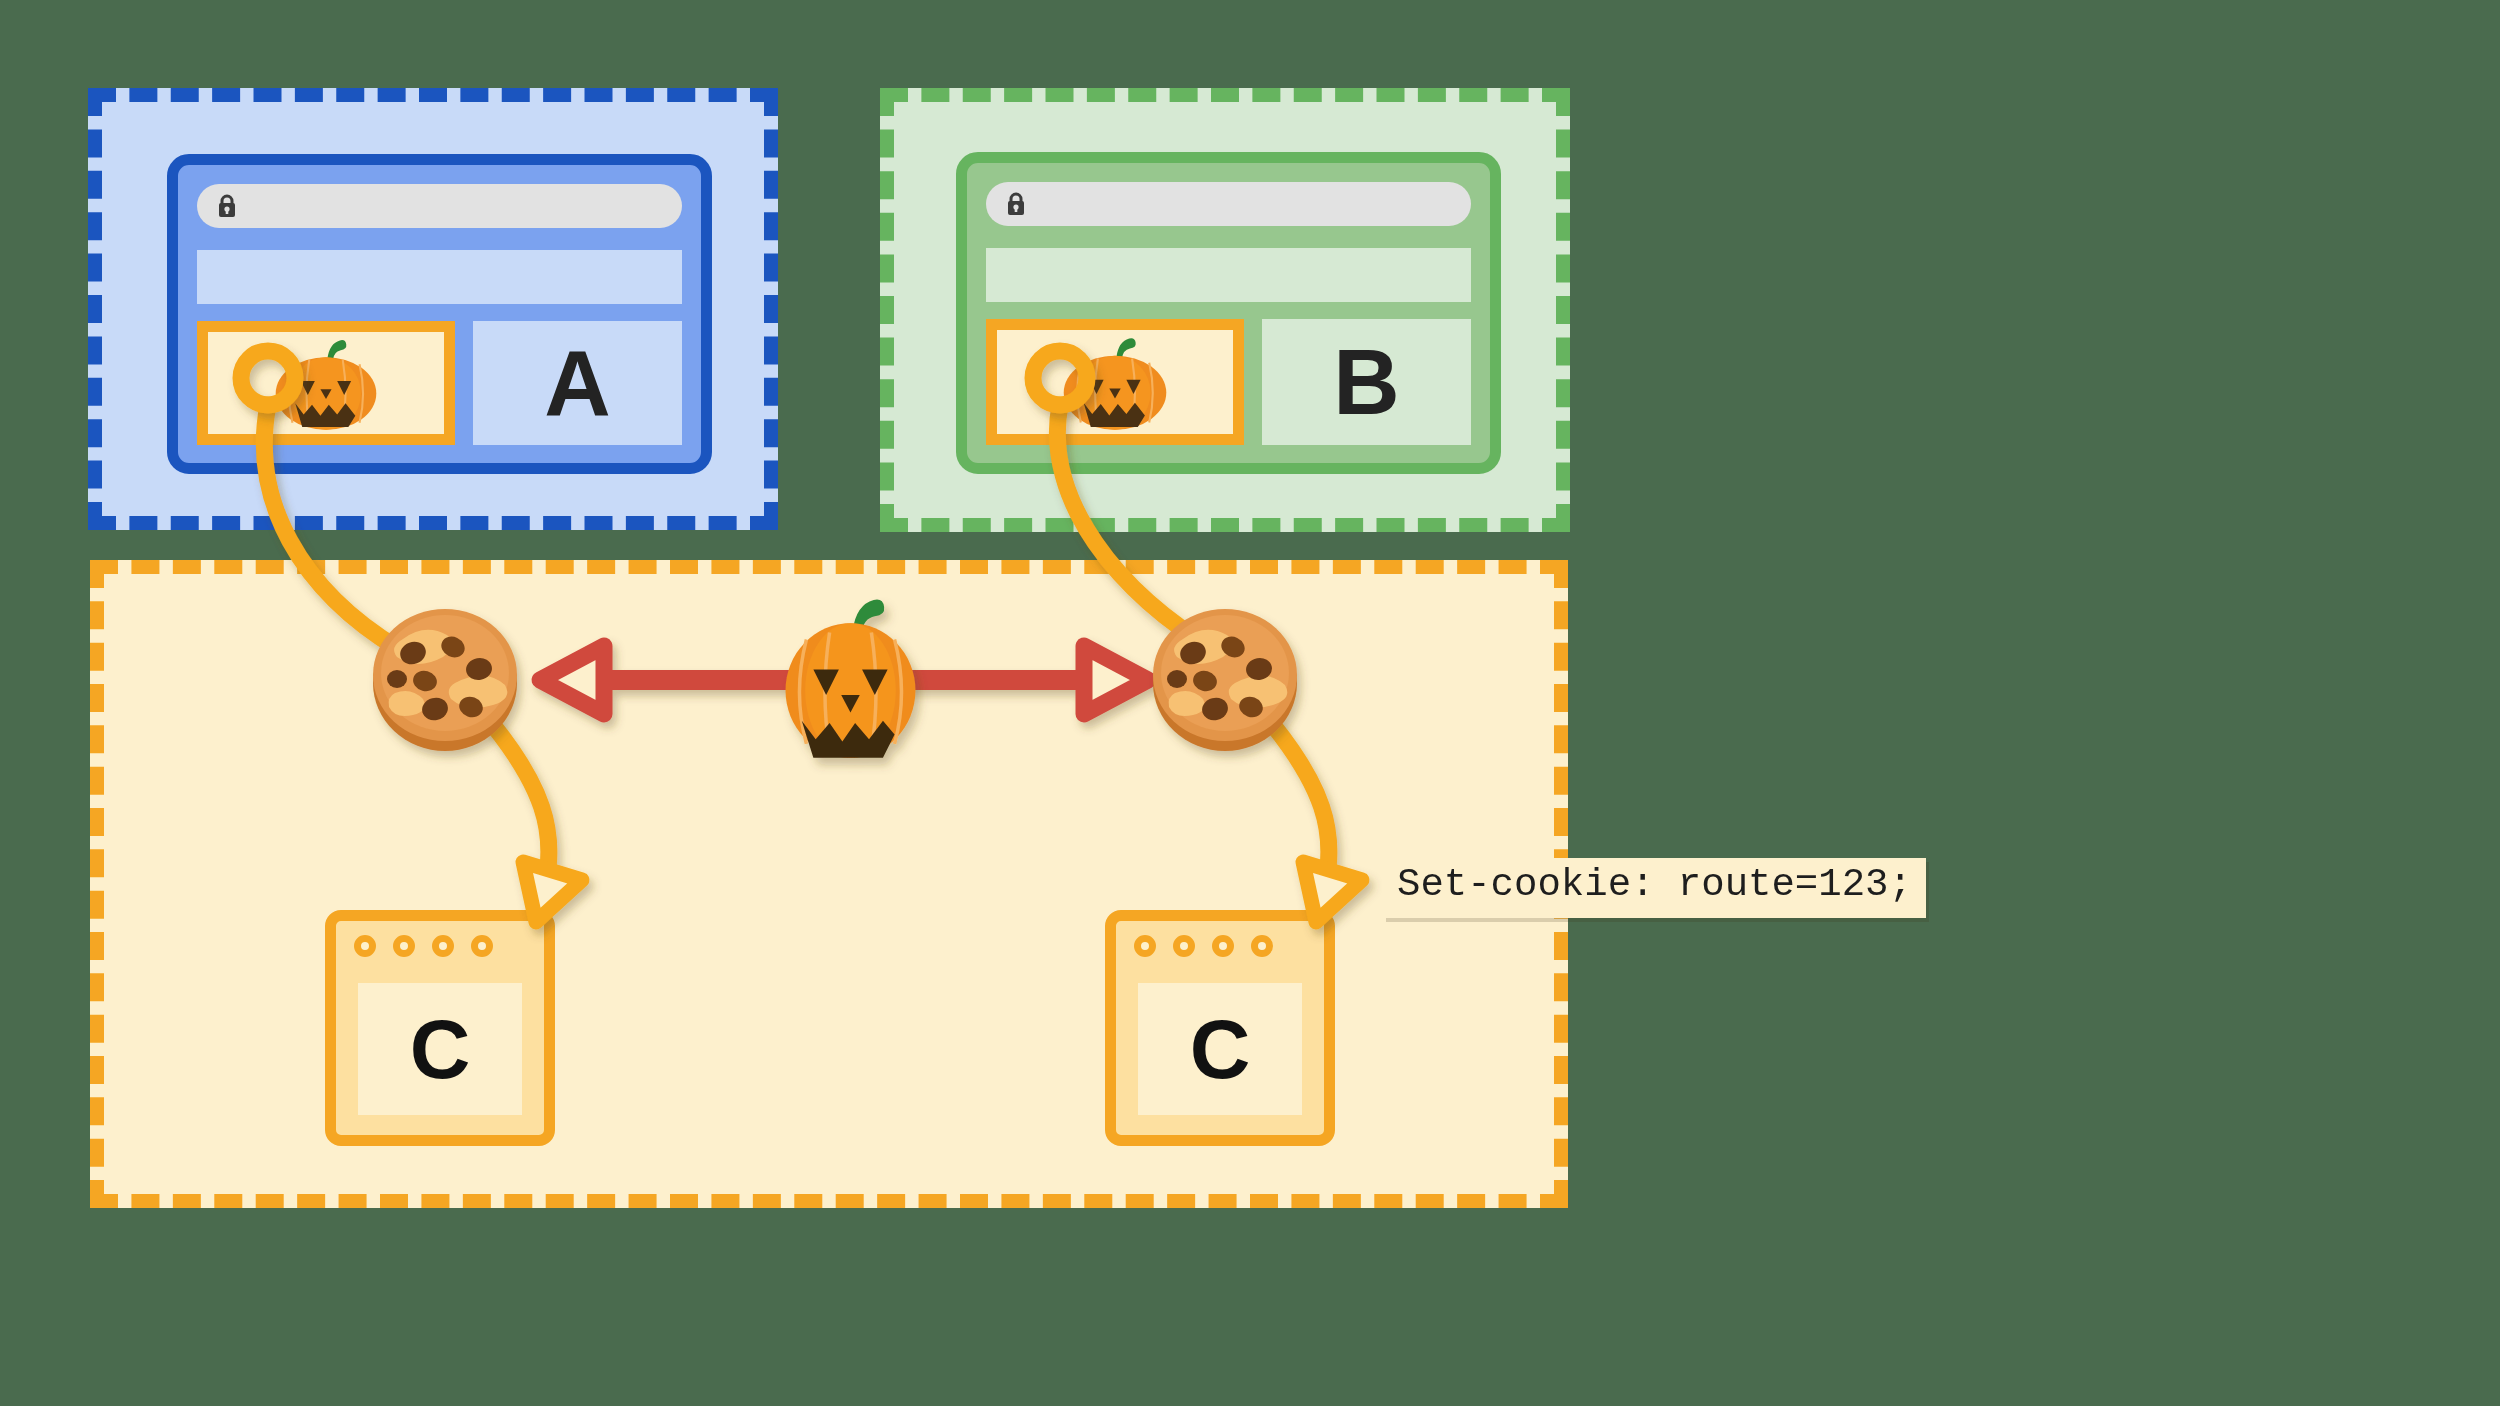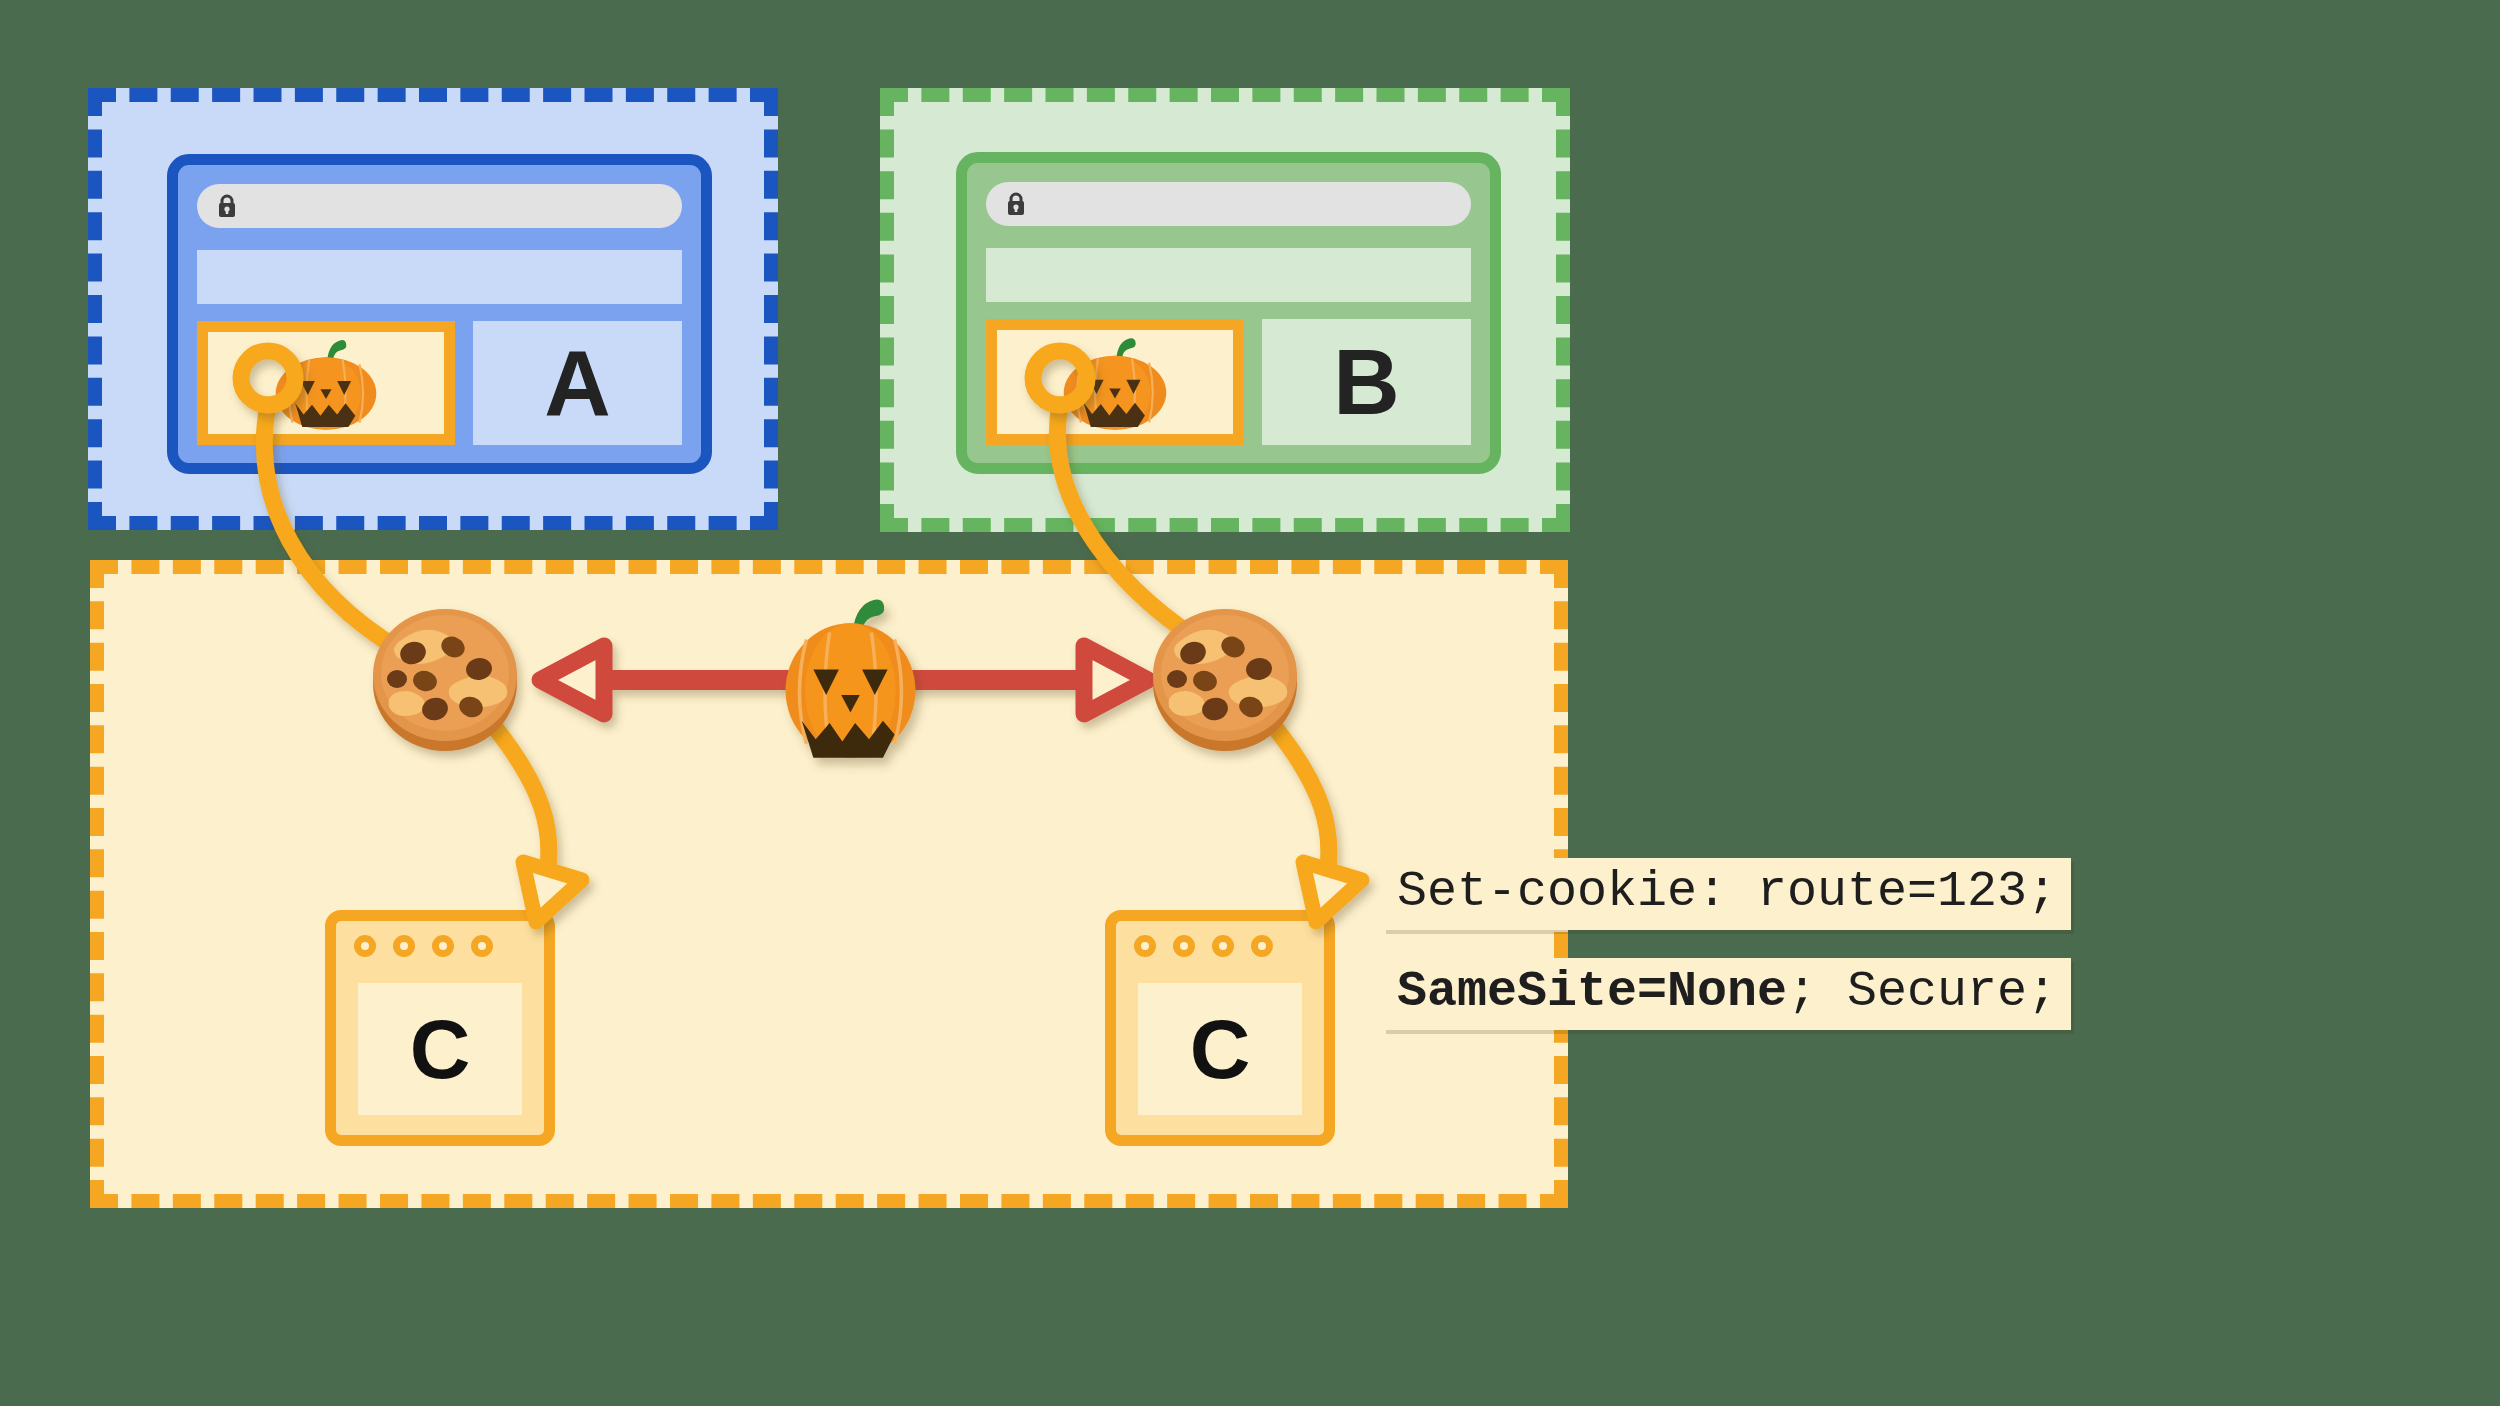--- a/index.html
+++ b/index.html
@@ -79,21 +79,21 @@
     position:absolute;left:22px;right:22px;top:62px;bottom:20px;
     background:#fdf0cd;display:flex;align-items:center;justify-content:center;
   }
   .server-letter{font-size:84px;font-weight:bold;color:#111;line-height:1;}
 
   
   .code-label{
     position:absolute;box-sizing:border-box;
     background:#fdf0cd;
     font-family:"Liberation Mono",monospace;
-    font-size:50px;color:#1e1e1e;
+    font-size:39px;color:#1e1e1e;
     padding:6px 14px 10px 14px;
     white-space:pre;
     box-shadow:3px 4px 0 rgba(60,50,20,.18);
     line-height:1.12;
   }
   #label-line1{left:1383px;top:858px;}
   #label-line2{left:1383px;top:958px;}
   .code-label b{font-weight:bold;}
 
   svg.overlay{position:absolute;left:0;top:0;width:2500px;height:1406px;pointer-events:none;}
@@ -275,15 +275,14 @@
       <ellipse cx="8" cy="-28" rx="12" ry="10" fill="#7a4418" transform="rotate(25 8 -28)"></ellipse>
       <ellipse cx="34" cy="-6" rx="13" ry="11" fill="#6b3a14" transform="rotate(-10 34 -6)"></ellipse>
       <ellipse cx="-20" cy="6" rx="12" ry="10" fill="#7a4418" transform="rotate(15 -20 6)"></ellipse>
       <ellipse cx="-48" cy="4" rx="10" ry="9" fill="#6b3a14"></ellipse>
       <ellipse cx="-10" cy="34" rx="13" ry="11" fill="#6b3a14" transform="rotate(-15 -10 34)"></ellipse>
       <ellipse cx="26" cy="32" rx="12" ry="10" fill="#7a4418" transform="rotate(20 26 32)"></ellipse>
     </g>
   </svg>
 
   <div class="code-label" id="label-line1">Set-cookie: route=123;</div>
-  <div class="code-label" id="label-line2"><b>SameSite=None</b><span>; Secure;</span></div>
 
 </div>
 
 </body></html>

